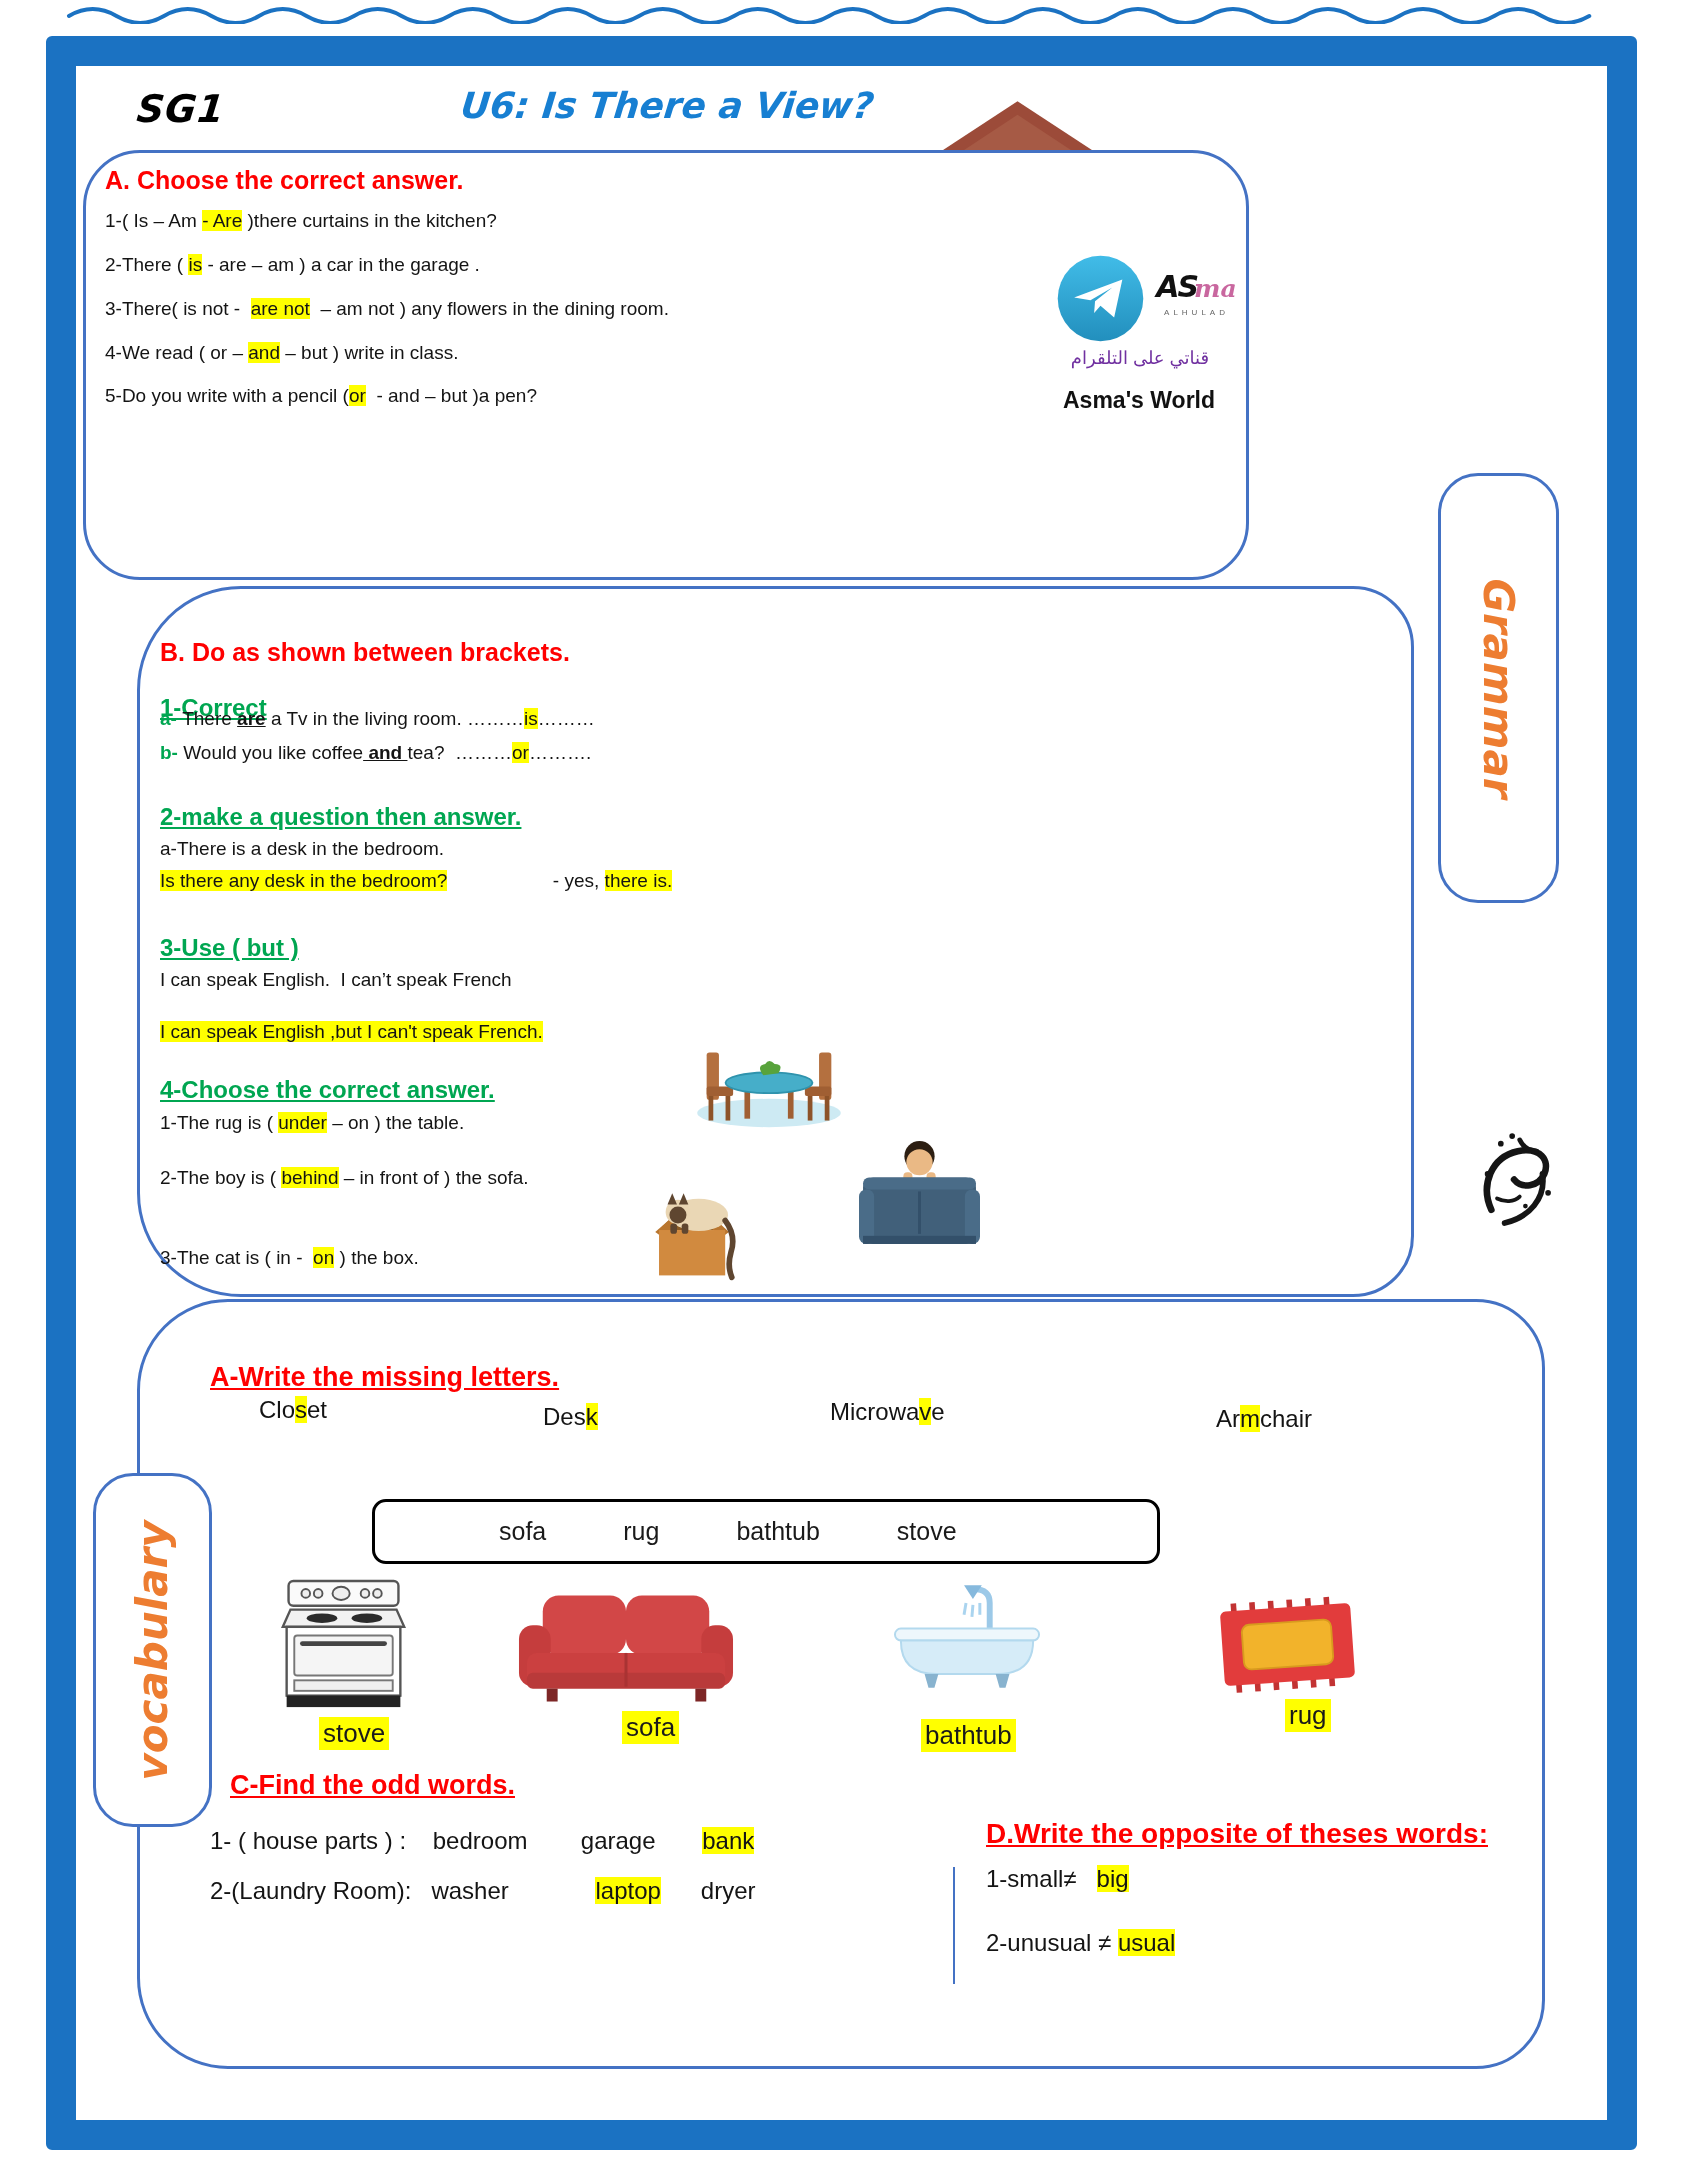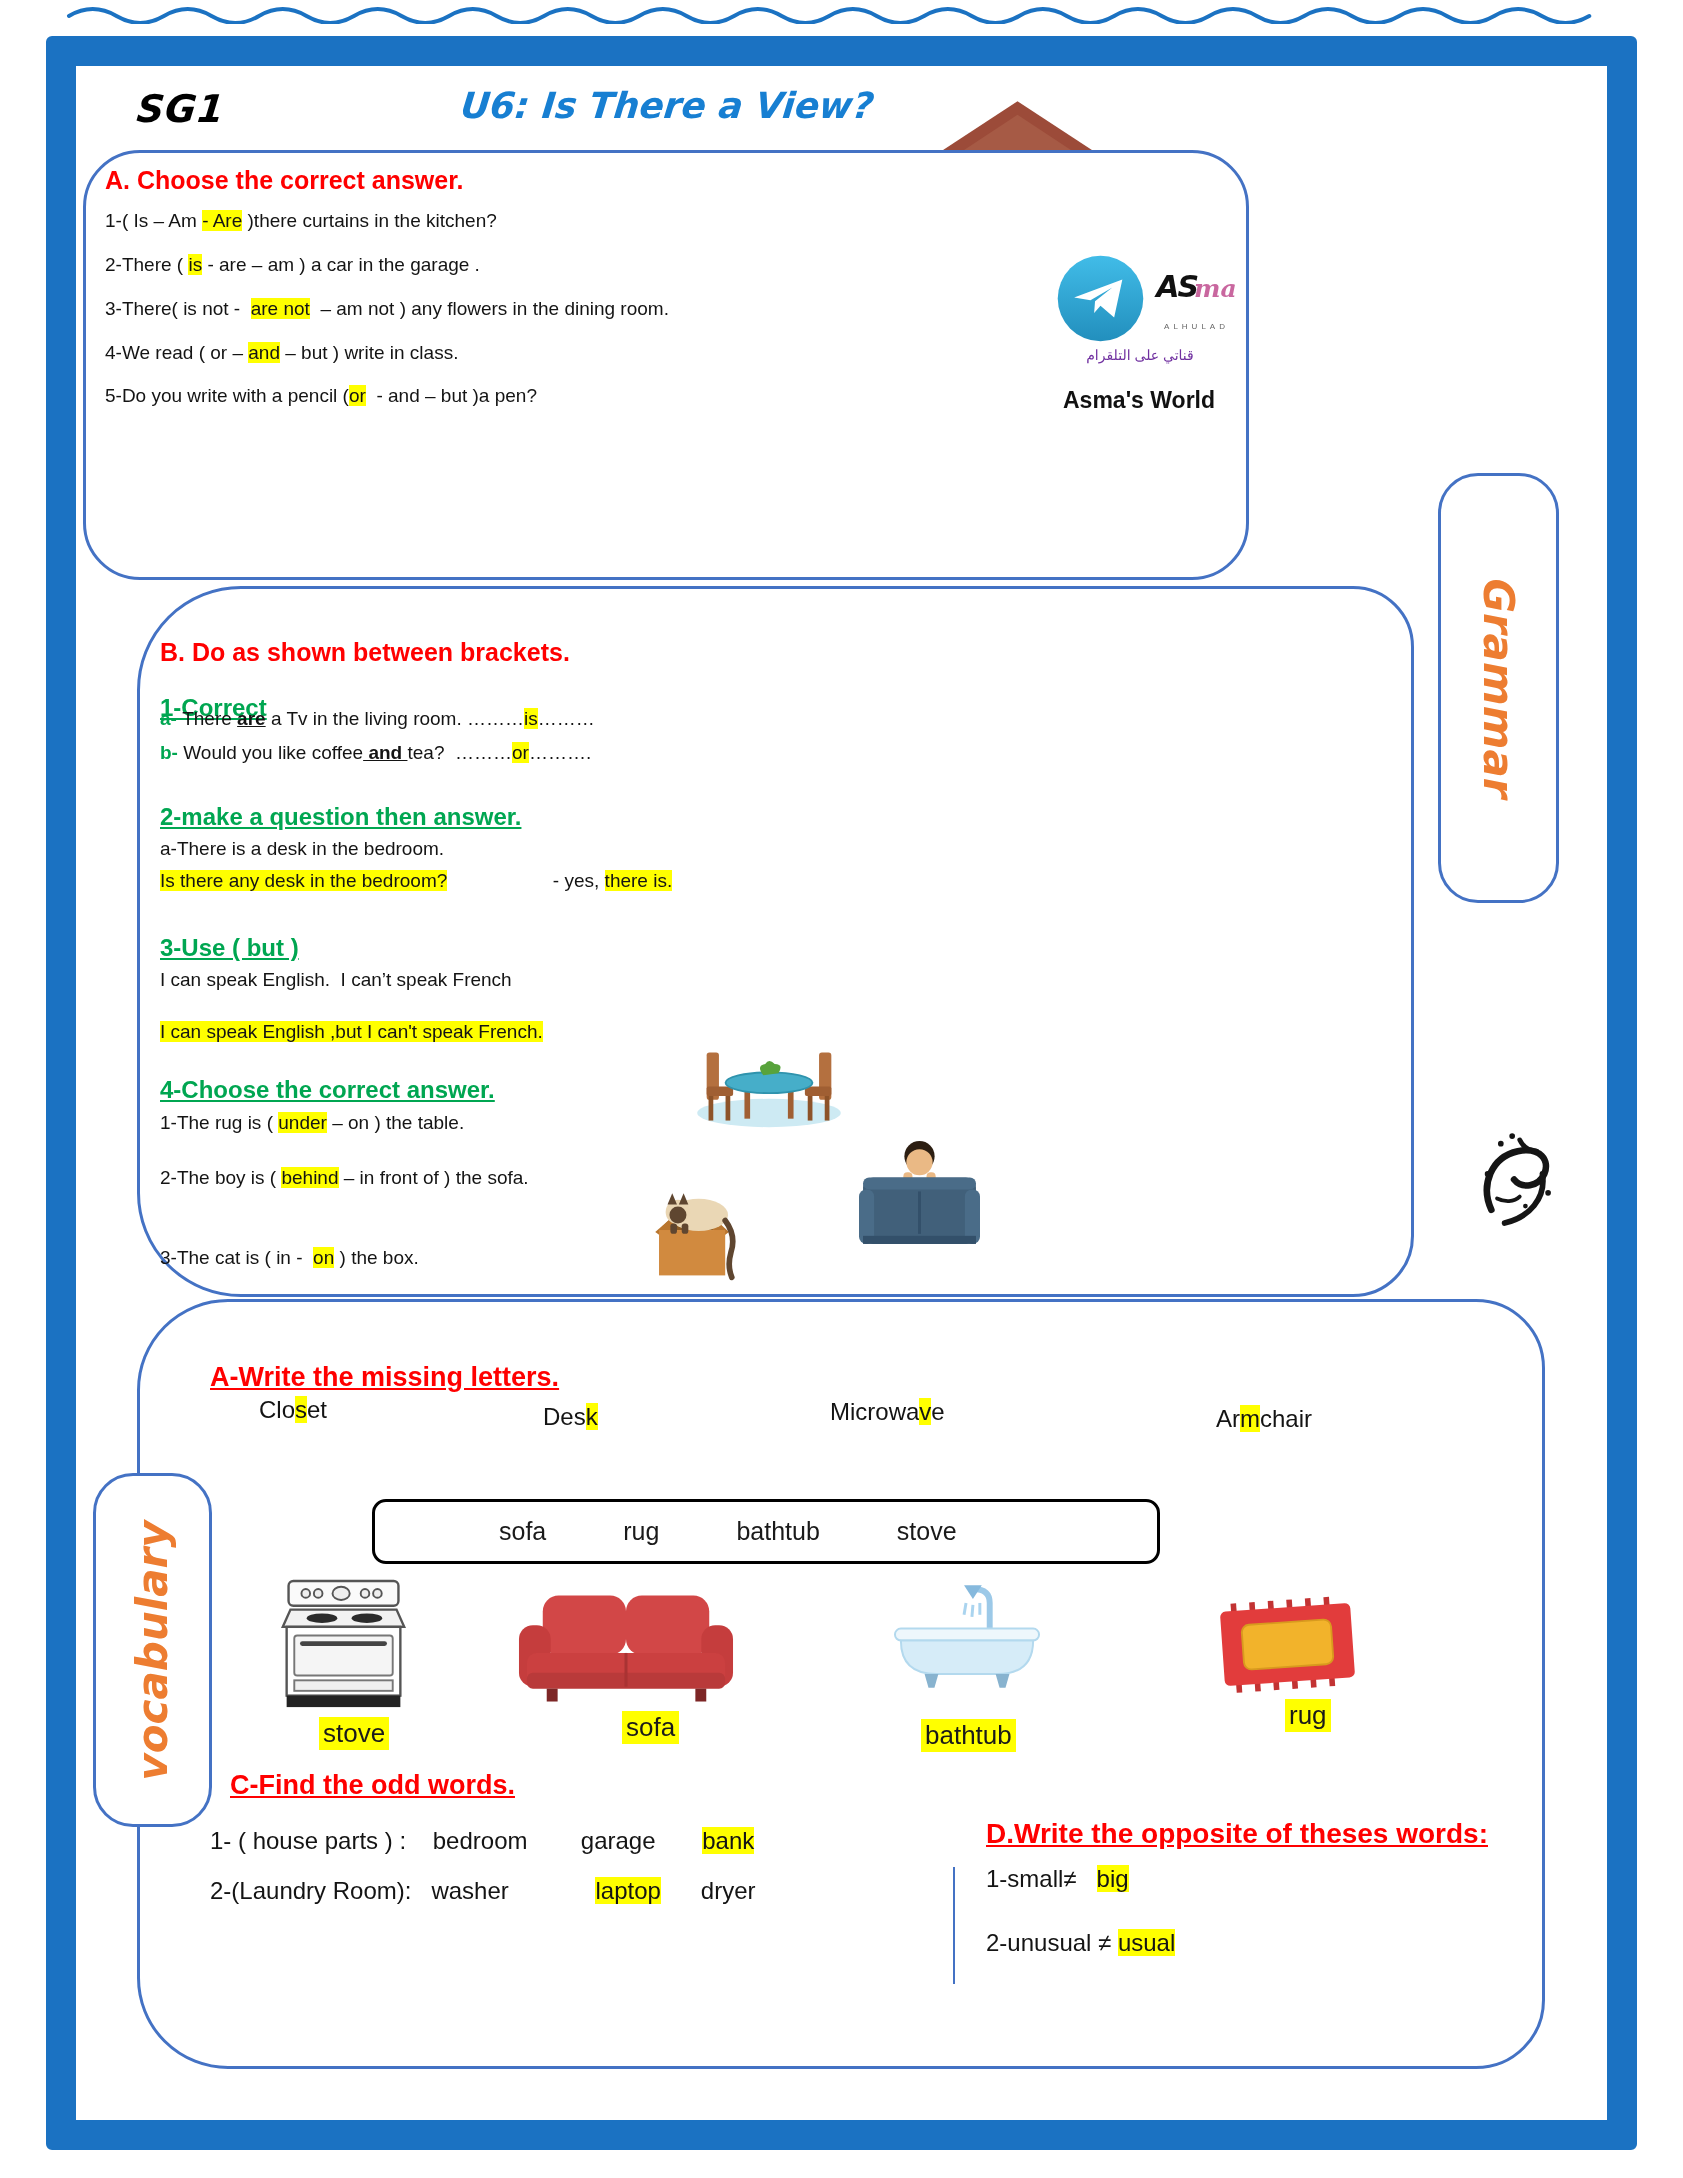--- a/index.html
+++ b/index.html
@@ -32,26 +32,26 @@
   .vline{font-size:24px;color:#141414;white-space:pre-wrap;}
   .hl{background:#ffff00;}
   .bu{font-weight:700;text-decoration:underline;}
   .g{color:#00a651;font-weight:700;}
   
   #wordbank{left:372px;top:1499px;width:788px;height:65px;border:3px solid #000;
             border-radius:14px;display:flex;align-items:center;gap:77px;padding-left:124px;box-sizing:border-box;}
   #wordbank span{font-size:25px;}
   .pic-label{font-size:26px;background:#ffff00;padding:1px 4px;}
   
-  .arabic{font-size:14px;color:#7030a0;direction:rtl;}
+  .arabic{font-size:18px;color:#7030a0;direction:rtl;}
   .world{font-size:23px;font-weight:700;color:#111;}
   .asma-top{line-height:1;}
   .asma-as{font:italic 800 30px "DejaVu Sans",sans-serif;color:#111;letter-spacing:-2px;}
   .asma-ma{font:italic 700 25px "DejaVu Serif",serif;color:#c9679f;margin-left:-3px;}
-  .asma-sub{font-size:8px;letter-spacing:4px;color:#666;margin-top:18px;}
+  .asma-sub{font-size:8px;letter-spacing:4px;color:#666;margin-top:4px;}
   .divider-v{position:absolute;width:2px;background:#4472c4;}
   
   #squiggle{left:65px;top:2px;}
 </style>
 </head>
 <body>
 
 <div id="page">
 
   <svg id="squiggle" class="abs" width="1552" height="22" viewBox="0 0 1568 22">

